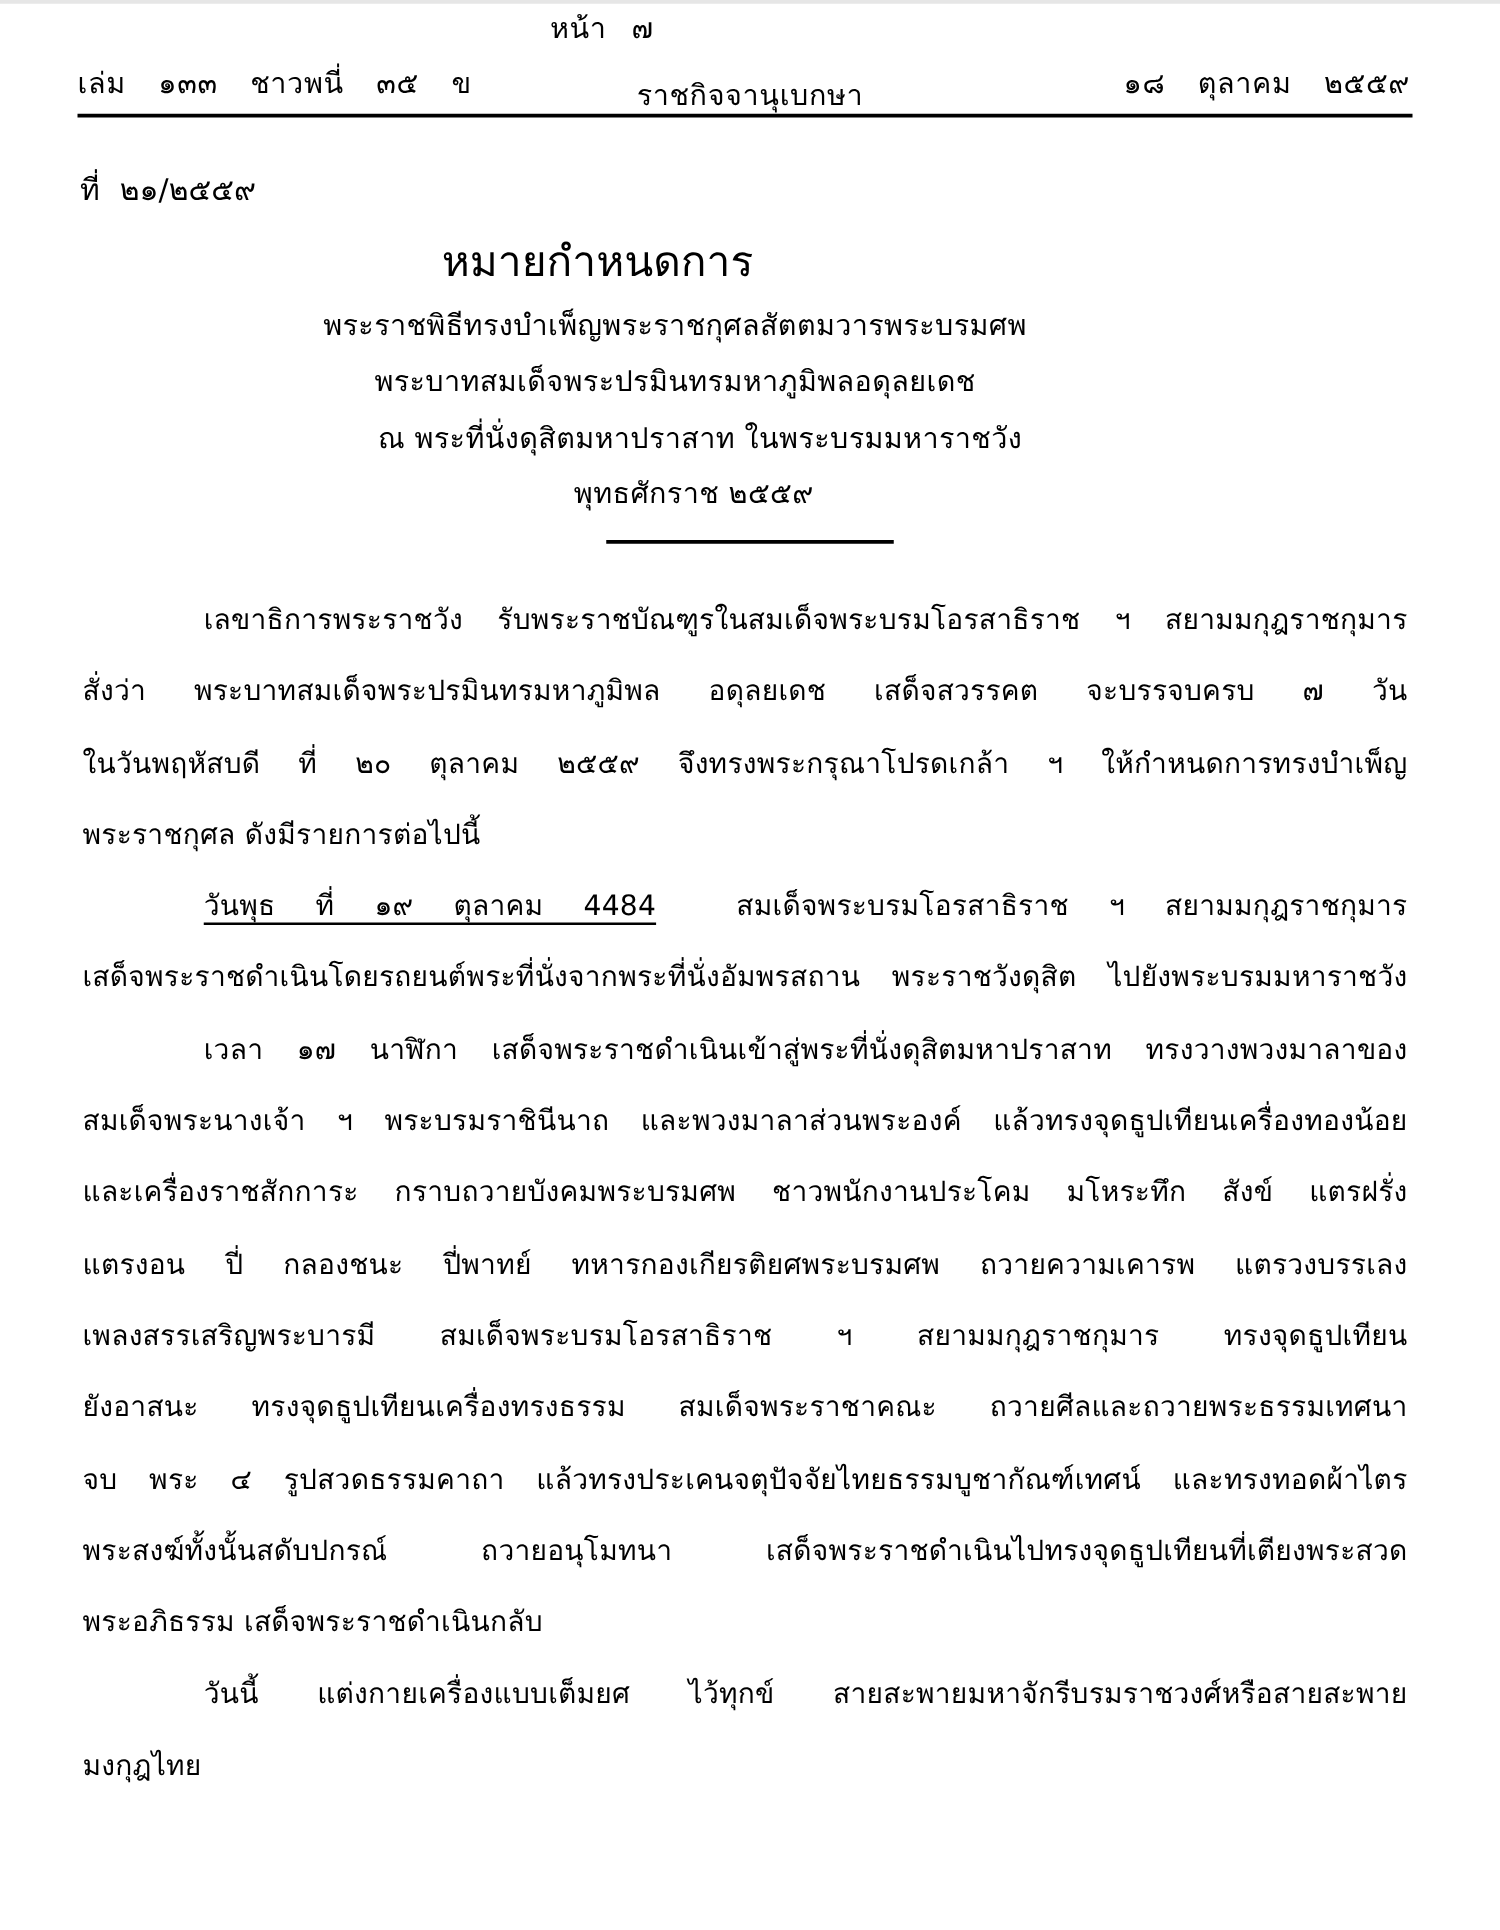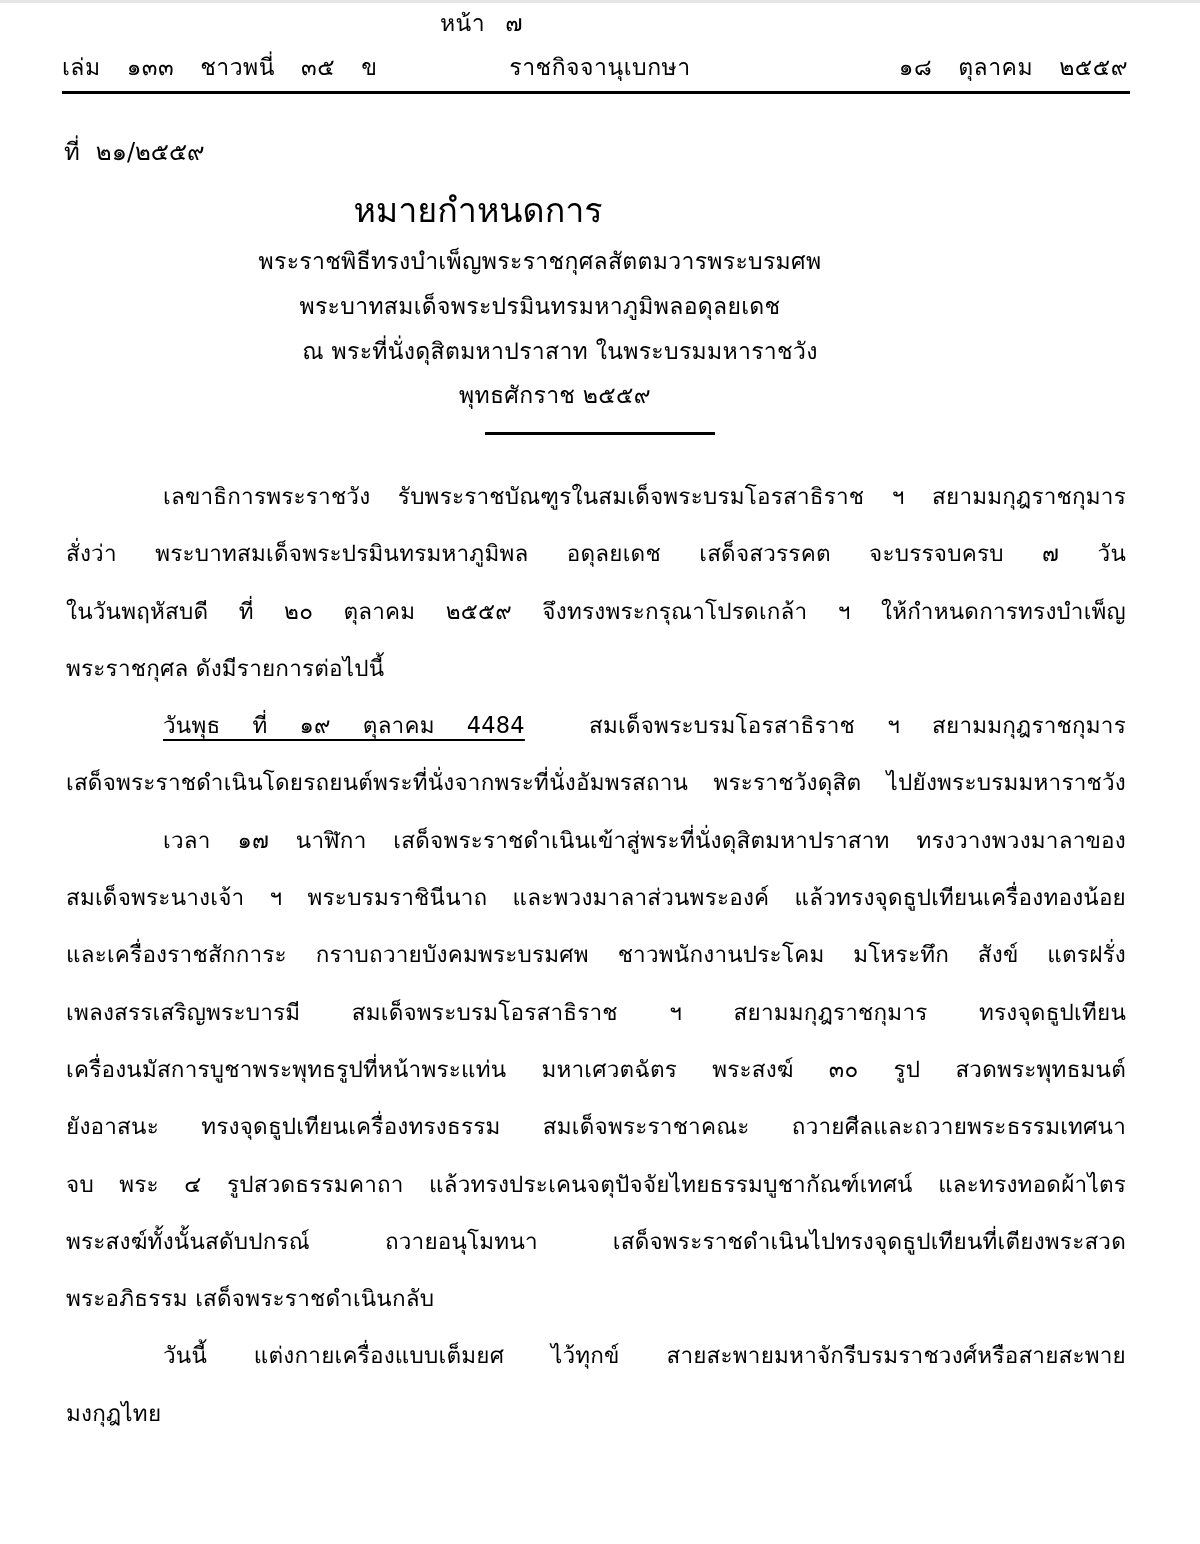--- a/index.html
+++ b/index.html
@@ -7,21 +7,21 @@
     width: 1200px; height: 1544px; background: #ffffff; position: relative; overflow: hidden;
     font-family: "DejaVu Sans", "Liberation Sans", sans-serif; color: #000;
   }
   .topband { position: absolute; left: 0; top: 0; width: 1200px; height: 3px; background: #e6e6e6; }
   .abs { position: absolute; white-space: nowrap; }
   .hdr { font-size: 23px; line-height: 30px; letter-spacing: 0.5px; }
   .page-no { top: 8px; left: 0; width: 963px; text-align: center; }
   .page-no span { margin: 0 10px; }
   .hdr-left { top: 52px; left: 62px; }
   .hdr-left span { margin-right: 26px; }
-  .hdr-center { top: 52px; left: 500px; width: 200px; text-align: center; }
+  .hdr-center { top: 62px; left: 500px; width: 200px; text-align: center; }
   .hdr-right { top: 52px; right: 72px; text-align: right; }
   .hdr-right span { margin-left: 26px; }
   .rule-top { position: absolute; left: 62px; top: 91px; width: 1068px; height: 3px; background: #000; }
 
   .doc-no { top: 136px; left: 64px; font-size: 24px; line-height: 32px; }
   .doc-no span:first-child { margin-right: 16px; }
 
   .title { top: 185px; left: 0; width: 956px; text-align: center; font-size: 34px; line-height: 50px; }
   .sub { left: 0; width: 1080px; text-align: center; font-size: 23px; line-height: 30px; letter-spacing: 0.3px; }
   .sub1 { top: 246px; }
@@ -74,22 +74,22 @@
     <span class="line" style="display:block;">พระราชกุศล  ดังมีรายการต่อไปนี้</span>
   </div>
   <div>
     <span class="line indent" style="display:block;text-align:justify;text-align-last:justify;"><span class="u">วันพุธ  ที่  ๑๙  ตุลาคม  4484</span>&nbsp;&nbsp;<span>สมเด็จพระบรมโอรสาธิราช  ฯ  สยามมกุฎราชกุมาร</span></span>
     <span class="line" style="display:block;text-align:justify;text-align-last:justify;">เสด็จพระราชดำเนินโดยรถยนต์พระที่นั่งจากพระที่นั่งอัมพรสถาน  พระราชวังดุสิต  ไปยังพระบรมมหาราชวัง</span>
   </div>
   <div>
     <span class="line indent" style="display:block;text-align:justify;text-align-last:justify;">เวลา  ๑๗  นาฬิกา  เสด็จพระราชดำเนินเข้าสู่พระที่นั่งดุสิตมหาปราสาท  ทรงวางพวงมาลาของ</span>
     <span class="line" style="display:block;text-align:justify;text-align-last:justify;">สมเด็จพระนางเจ้า  ฯ  พระบรมราชินีนาถ  และพวงมาลาส่วนพระองค์  แล้วทรงจุดธูปเทียนเครื่องทองน้อย</span>
     <span class="line" style="display:block;text-align:justify;text-align-last:justify;">และเครื่องราชสักการะ  กราบถวายบังคมพระบรมศพ  ชาวพนักงานประโคม  มโหระทึก  สังข์  แตรฝรั่ง</span>
+    <span class="line" style="display:block;text-align:justify;text-align-last:justify;">แตรงอน  ปี่  กลองชนะ  ปี่พาทย์  ทหารกองเกียรติยศพระบรมศพ  ถวายความเคารพ  แตรวงบรรเลง</span>
     <span class="line" style="display:block;text-align:justify;text-align-last:justify;">เพลงสรรเสริญพระบารมี  สมเด็จพระบรมโอรสาธิราช  ฯ  สยามมกุฎราชกุมาร  ทรงจุดธูปเทียน</span>
-    <span class="line" style="display:block;text-align:justify;text-align-last:justify;">เครื่องนมัสการบูชาพระพุทธรูปที่หน้าพระแท่น  มหาเศวตฉัตร  พระสงฆ์  ๓๐  รูป  สวดพระพุทธมนต์</span>
     <span class="line" style="display:block;text-align:justify;text-align-last:justify;">ยังอาสนะ  ทรงจุดธูปเทียนเครื่องทรงธรรม  สมเด็จพระราชาคณะ  ถวายศีลและถวายพระธรรมเทศนา</span>
     <span class="line" style="display:block;text-align:justify;text-align-last:justify;">จบ  พระ  ๔  รูปสวดธรรมคาถา  แล้วทรงประเคนจตุปัจจัยไทยธรรมบูชากัณฑ์เทศน์  และทรงทอดผ้าไตร</span>
     <span class="line" style="display:block;text-align:justify;text-align-last:justify;">พระสงฆ์ทั้งนั้นสดับปกรณ์  ถวายอนุโมทนา  เสด็จพระราชดำเนินไปทรงจุดธูปเทียนที่เตียงพระสวด</span>
     <span class="line" style="display:block;">พระอภิธรรม  เสด็จพระราชดำเนินกลับ</span>
   </div>
   <div>
     <span class="line indent" style="display:block;text-align:justify;text-align-last:justify;">วันนี้  แต่งกายเครื่องแบบเต็มยศ  ไว้ทุกข์  สายสะพายมหาจักรีบรมราชวงศ์หรือสายสะพาย</span>
     <span class="line" style="display:block;">มงกุฎไทย</span>
   </div>
 </div>

